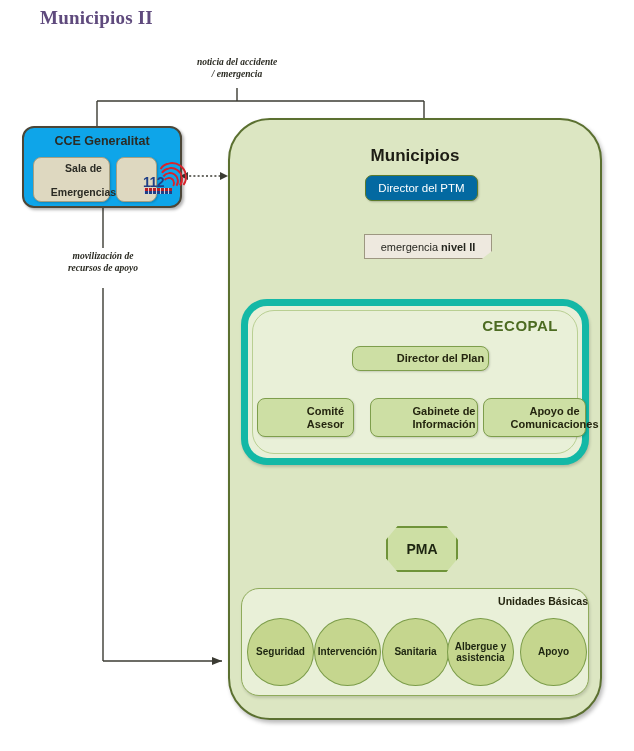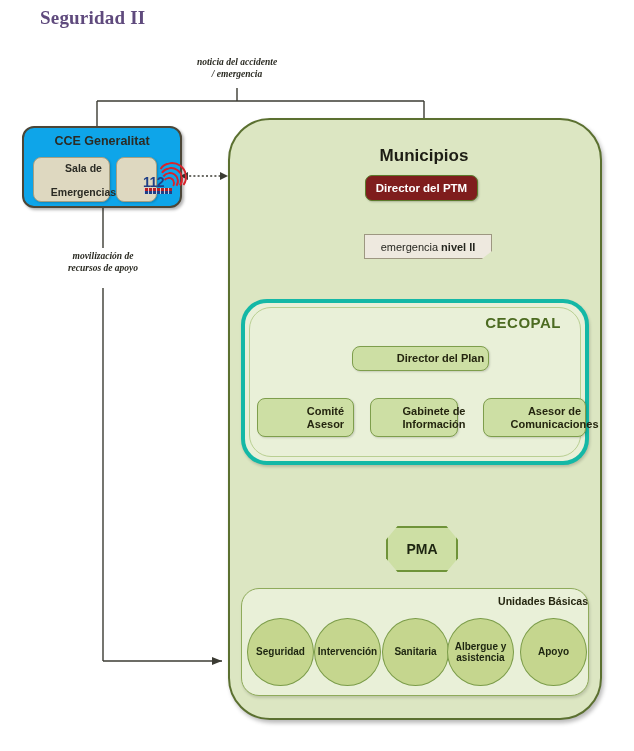--- a/index.html
+++ b/index.html
@@ -79,23 +79,23 @@
     box-sizing:border-box;
   }
   .municipios-title{
     position:absolute;left:0;top:28px;width:100%;text-align:center;
     font-size:17px;font-weight:bold;color:#1d1d14;
   }
 
   
   .ptm-btn{
     position:absolute;left:365px;top:175px;width:113px;height:26px;
-    background:#7f1d1d;border:1px solid #5b7a2b;border-radius:7px;
+    background:#0369a1;border:1px solid #5b7a2b;border-radius:7px;
     display:flex;align-items:center;justify-content:center;
-    font-size:11.5px;font-weight:bold;color:#ffffff;
+    font-size:11.5px;font-weight:normal;color:#ffffff;
     box-shadow:1px 1px 2px rgba(0,0,0,.22);
     box-sizing:border-box;
   }
 
   
   .nivel-note{
     position:absolute;left:364px;top:234px;width:128px;height:25px;
     background:#eee9df;border:1px solid #9d9781;
     display:flex;align-items:center;justify-content:center;
     font-size:11px;color:#262620;
@@ -109,21 +109,21 @@
   .edge-label{
     position:absolute;text-align:center;
     font-family:"Liberation Serif", serif;
     font-style:italic;font-weight:bold;
     font-size:9.5px;color:#2a2a22;line-height:12px;
   }
 
   
   .cecopal-box{
     position:absolute;left:241px;top:299px;width:348px;height:166px;
-    background:#e9f0d8;border:4px solid #14b8a6;border-radius:26px;
+    background:#e9f0d8;border:7px solid #14b8a6;border-radius:26px;
     box-sizing:border-box;
     box-shadow:1px 2px 3px rgba(0,0,0,.18);
   }
   .cecopal-inner-line{
     position:absolute;left:4px;top:4px;right:4px;bottom:4px;
     border:1px solid #b9cf92;border-radius:22px;
   }
   .cecopal-title{
     position:absolute;right:24px;top:11px;
     font-size:15px;font-weight:bold;color:#4c6b21;letter-spacing:.5px;
@@ -131,21 +131,21 @@
   .cec-node{
     position:absolute;background:#cddfa4;border:1px solid #7e9e4c;
     border-radius:8px;box-sizing:border-box;
     display:flex;align-items:center;justify-content:center;text-align:center;
     font-size:11px;font-weight:bold;color:#24250f;line-height:13px;
     box-shadow:1px 1px 2px rgba(0,0,0,.15);
     padding-left:40px;
   }
   .cec-dir{left:352px;top:346px;width:137px;height:25px;}
   .cec-comite{left:257px;top:398px;width:97px;height:39px;}
-  .cec-gab{left:370px;top:398px;width:88px;height:39px;}
+  .cec-gab{left:370px;top:398px;width:108px;height:39px;}
   .cec-com{left:483px;top:398px;width:103px;height:39px;}
 
   
   .pma{
     position:absolute;left:386px;top:526px;width:72px;height:46px;
     background:#cddfa4;border:2px solid #6f9339;
     clip-path:polygon(16% 0,84% 0,100% 30%,100% 70%,84% 100%,16% 100%,0 70%,0 30%);
     display:flex;align-items:center;justify-content:center;
     font-size:14px;font-weight:bold;color:#1d2510;
     box-sizing:border-box;
@@ -173,21 +173,21 @@
   .ub-2{left:314px;}
   .ub-3{left:382px;}
   .ub-4{left:447px;}
   .ub-5{left:520px;}
 </style>
 </head>
 <body>
 
 <div id="stage">
 
-  <div class="page-title">Seguridad II</div>
+  <div class="page-title">Municipios II</div>
 
   <svg class="lines" viewBox="0 0 634 751">
 
     <path d="M237,88 L237,101" stroke="#3b3b33" stroke-width="1.4" fill="none"></path>
     <path d="M97,101 L424,101" stroke="#3b3b33" stroke-width="1.4" fill="none"></path>
     <path d="M97,101 L97,127" stroke="#3b3b33" stroke-width="1.4" fill="none"></path>
     <path d="M424,101 L424,119" stroke="#3b3b33" stroke-width="1.4" fill="none"></path>
 
     <path d="M103,208 L103,248" stroke="#3b3b33" stroke-width="1.4" fill="none"></path>
     <path d="M103,288 L103,661" stroke="#3b3b33" stroke-width="1.4" fill="none"></path>
@@ -248,21 +248,21 @@
         <span class="arc a2"></span>
         <span class="arc a3"></span>
         <span class="arc a4"></span>
         <span class="num">112</span>
         <span class="band"></span>
       </div>
     </div>
   </div>
 
   <div class="municipios-box"></div>
-  <div class="municipios-title" style="position:absolute;left:228px;top:146px;width:374px;text-align:center;padding-left:9px;">Municipios</div>
+  <div class="municipios-title" style="position:absolute;left:228px;top:146px;width:374px;text-align:center;">Municipios</div>
 
   <div class="ptm-btn">Director del PTM</div>
 
   <div class="nivel-note">
     <span>emergencia</span>
       <b>nivel II</b>
   </div>
 
   <div class="cecopal-box">
     <div class="cecopal-inner-line"></div>
@@ -280,21 +280,21 @@
 
   <div class="cec-node cec-gab">
     <span>
       <span>Gabinete de</span><br>
       <span>Información</span>
     </span>
   </div>
 
   <div class="cec-node cec-com">
     <span>
-      <span>Asesor de</span><br>
+      <span>Apoyo de</span><br>
       <span>Comunicaciones</span>
     </span>
   </div>
 
   <div class="pma">PMA</div>
 
   <div class="ub-box">
     <div class="ub-title">Unidades Básicas</div>
   </div>
 

